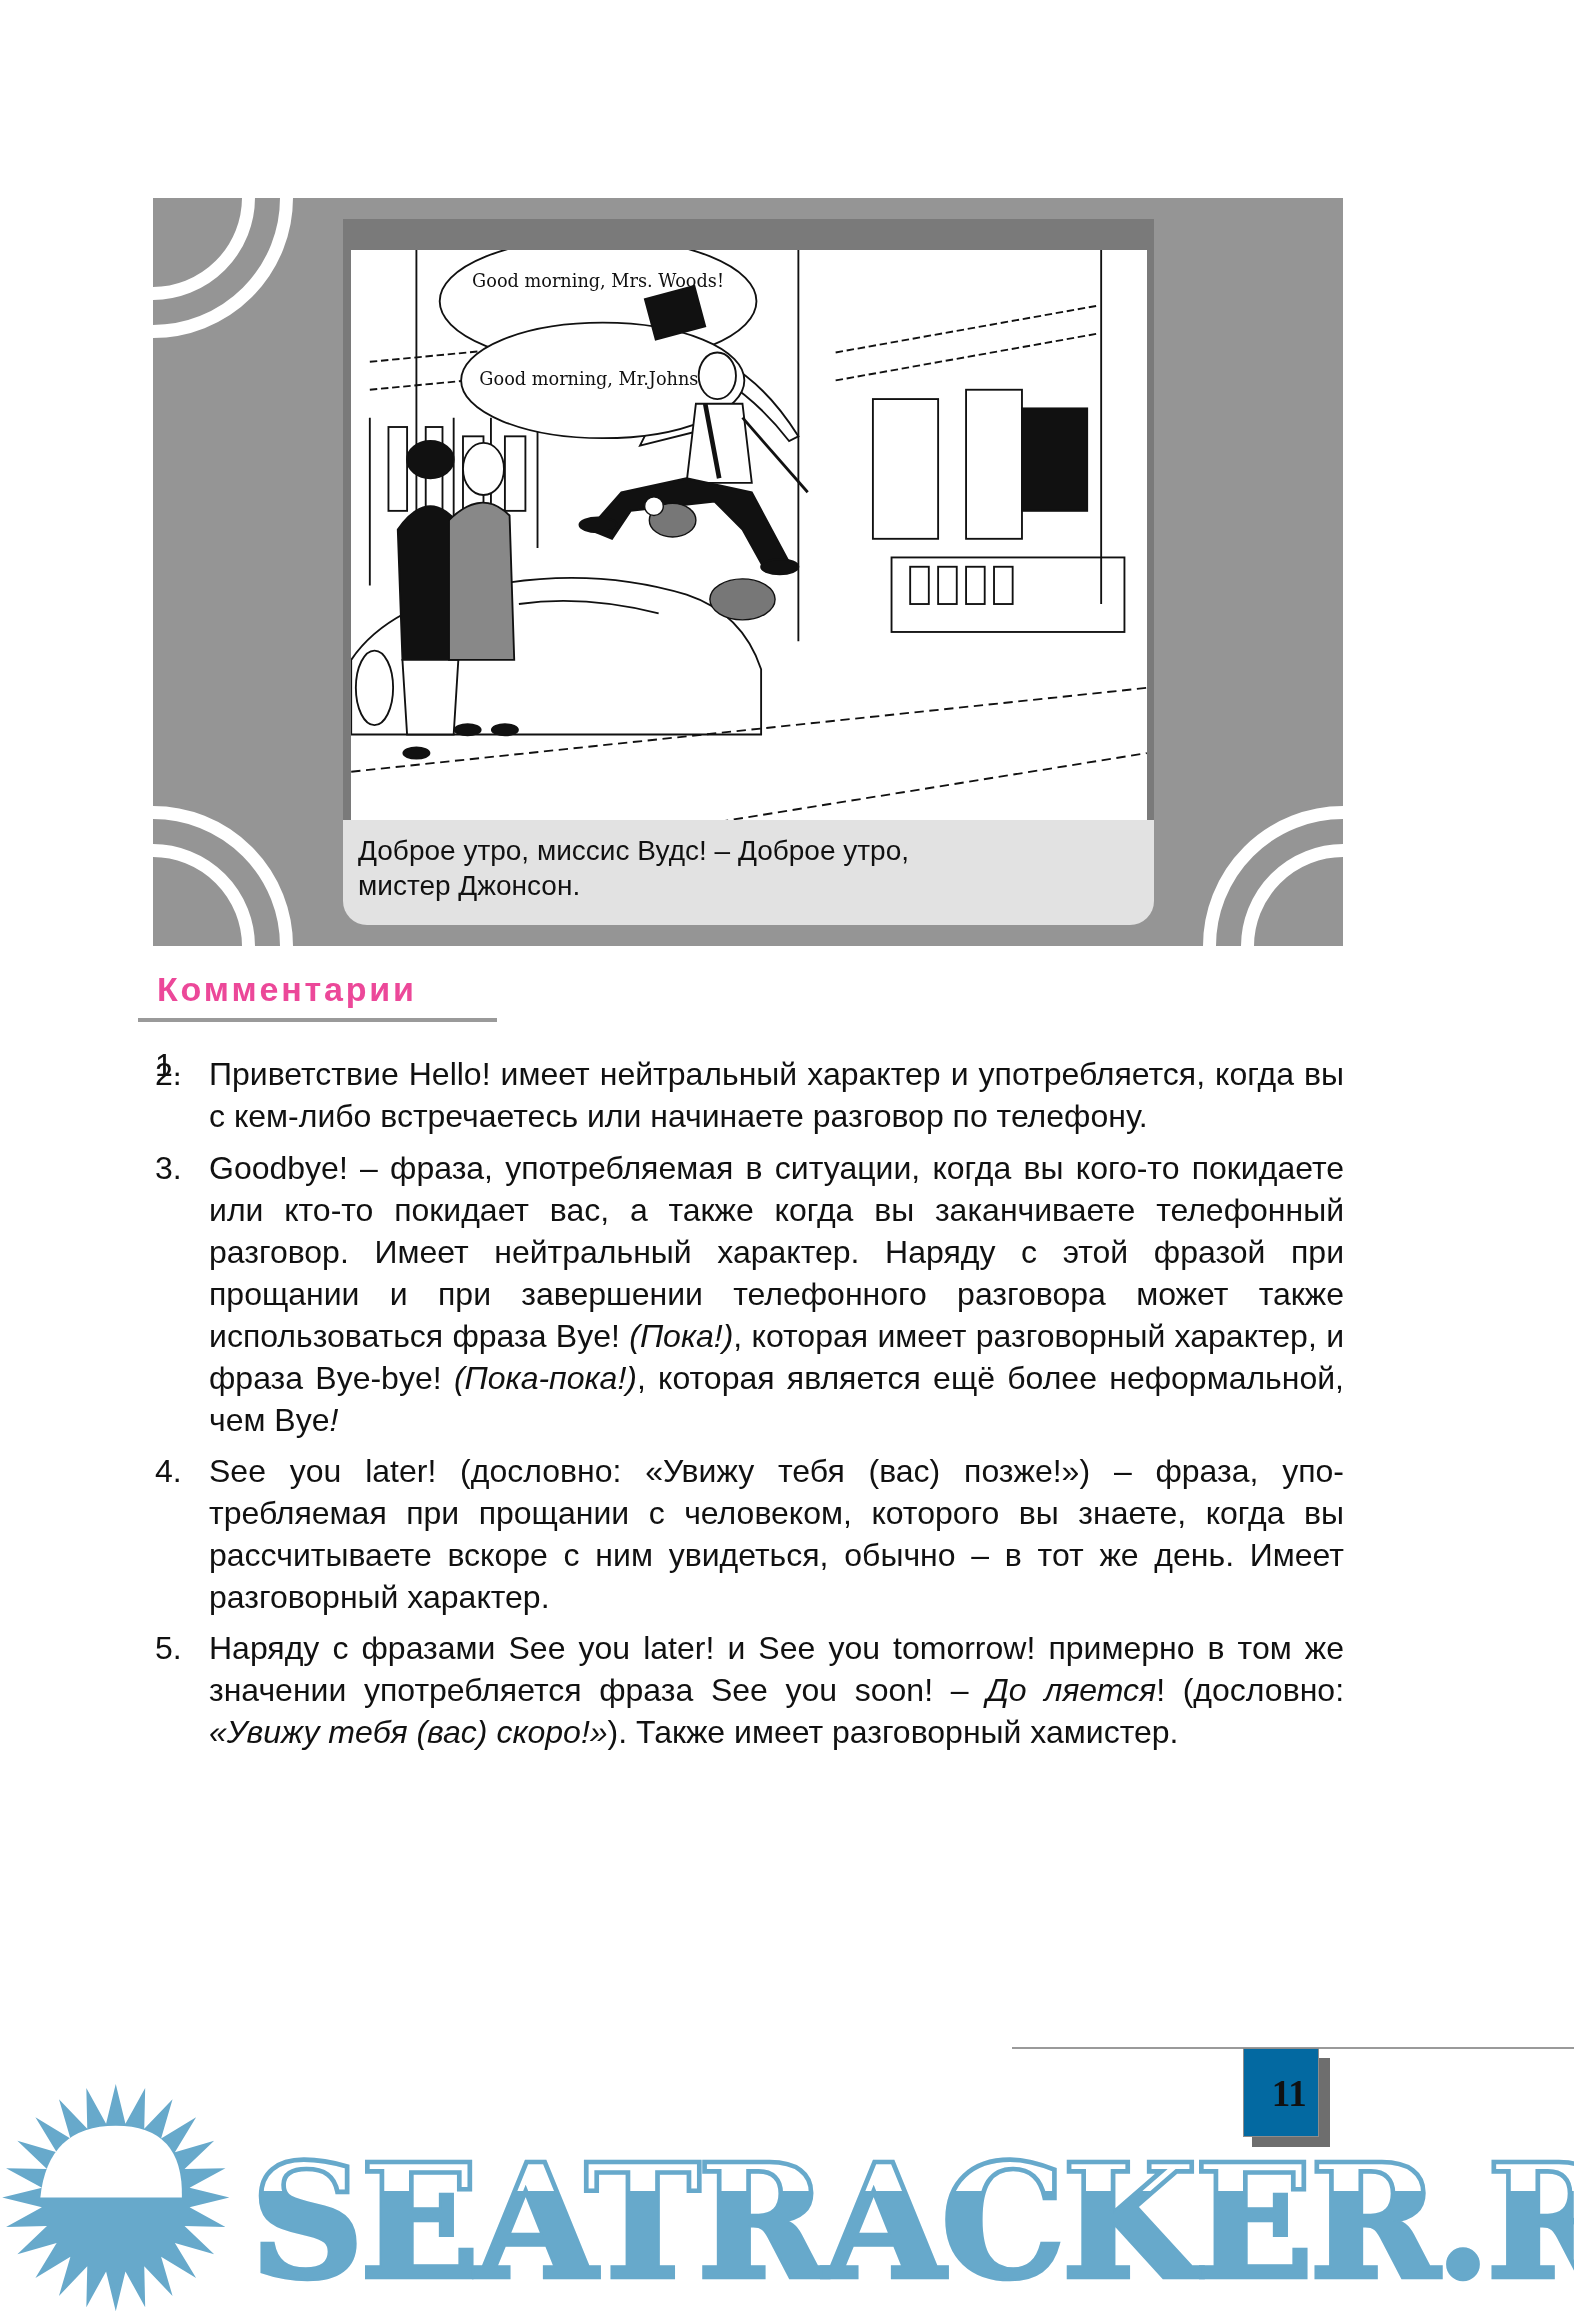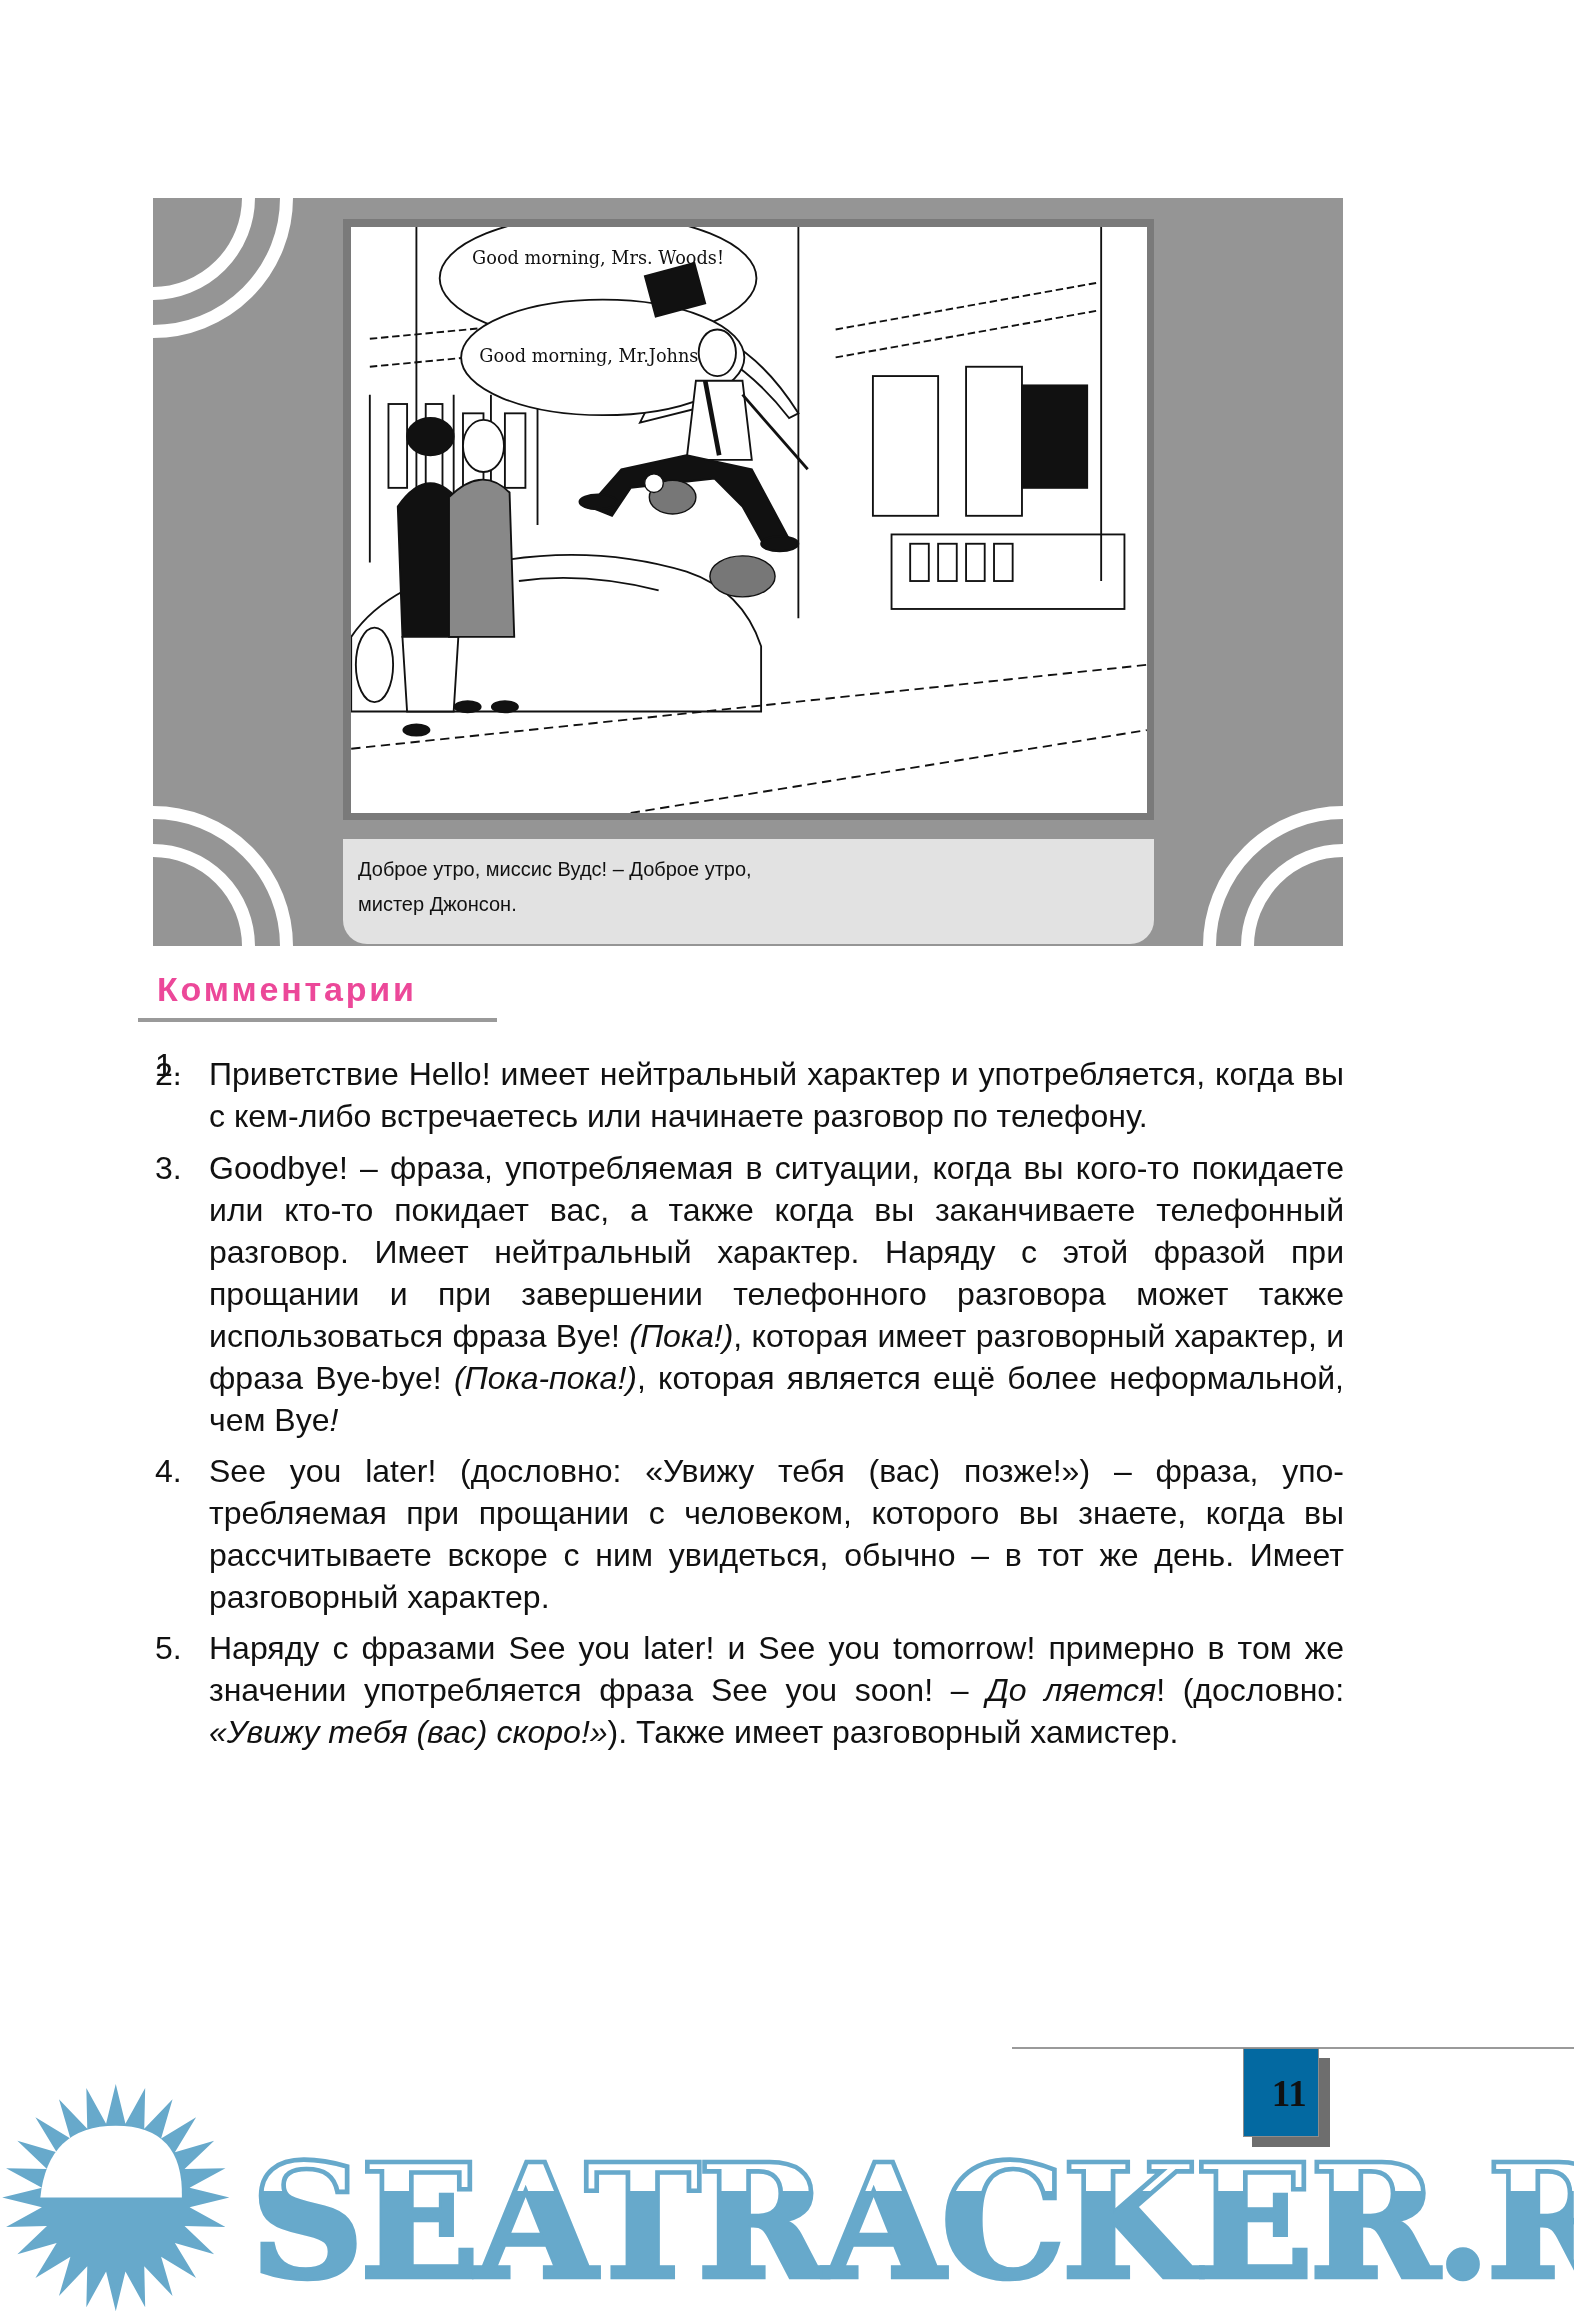--- a/index.html
+++ b/index.html
@@ -13,25 +13,25 @@
   .arc.tl1 { width: 205px; height: 205px; left: -103px; top: -103px; }
   .arc.tl2 { width: 280px; height: 280px; left: -140px; top: -140px; }
   .arc.bl1 { width: 205px; height: 205px; left: -103px; bottom: -103px; }
   .arc.bl2 { width: 280px; height: 280px; left: -140px; bottom: -140px; }
   .arc.br1 { width: 205px; height: 205px; right: -103px; bottom: -103px; }
   .arc.br2 { width: 280px; height: 280px; right: -140px; bottom: -140px; }
 
   .panel { position: absolute; left: 190px; top: 21.4px; width: 811px; height: 707px; }
   .picture { position: absolute; left: 0; top: 0; width: 811px; height: 601px;
              background: #7a7a7a; box-sizing: border-box; padding: 7.5px; }
-  .picture-inner { width: 100%; height: 100%; background: #fff; position: relative; overflow: hidden; }
+  .picture-inner { width: 100%; height: 100%; background: #fff; position: relative; overflow: hidden; margin-top: 23px; }
   .picture-inner svg { display: block; }
-  .caption { position: absolute; left: 0; top: 620px; width: 811px; height: 105px;
+  .caption { position: absolute; left: 0; top: 601px; width: 811px; height: 105px;
              background: #e2e2e2; border-radius: 0 0 24px 24px; box-sizing: border-box;
-             padding: 13px 15px; font-size: 20px; line-height: 35px; color: #111; }
+             padding: 13px 15px; font-size: 28px; line-height: 35px; color: #111; }
 
   .bubble-text { font-family: "DejaVu Serif", serif; font-size: 19px; fill: #111; }
 
   
   .section-title { position: absolute; left: 157px; top: 970px; font-size: 34px; font-weight: bold;
                    letter-spacing: 2.8px; color: #ec4899; }
   .section-rule { position: absolute; left: 138px; top: 1018px; width: 359px; height: 3.7px; background: #9a9a9a; }
 
   
   .comments { position: absolute; left: 155px; top: 1044px; width: 1189px; margin: 0; padding: 0; list-style: none; }

